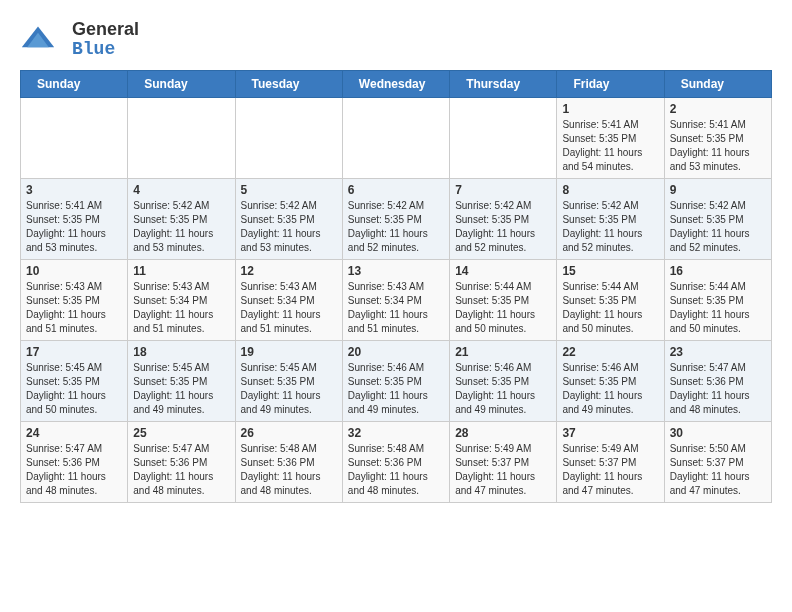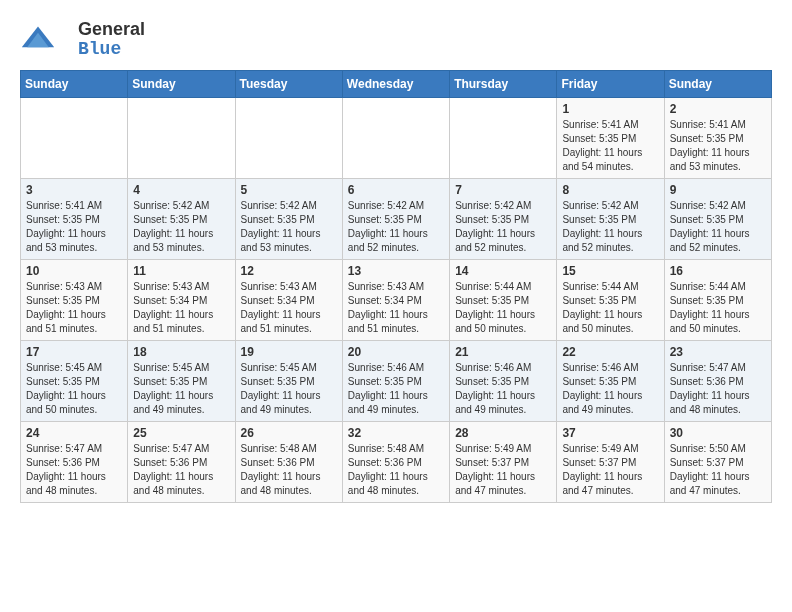--- a/index.html
+++ b/index.html
@@ -12,21 +12,21 @@
     }
     .header {
       display: flex;
       justify-content: space-between;
       align-items: flex-start;
       margin-bottom: 10px;
     }
     .logo {
       display: flex;
       align-items: center;
-      gap: 22px;
+      gap: 16px;
     }
     .logo-text {
       font-size: 18px;
       font-weight: bold;
       color: #333;
       line-height: 1.1;
     }
     .logo-text span {
       display: block;
     }
@@ -47,21 +47,21 @@
       color: #555;
     }
     .calendar {
       width: 100%;
       border-collapse: collapse;
       font-size: 10.5px;
     }
     .calendar thead th {
       background-color: #3a7abf;
       color: #fff;
-      padding: 6px 4px;
+      padding: 6px 16px;
       text-align: left;
       font-weight: bold;
       font-size: 12px;
       border: 1px solid #2d6aa8;
       margin-left: 27px;
     }
     .calendar tbody td {
       border: 1px solid #ccc;
       vertical-align: top;
       padding: 4px 5px;

